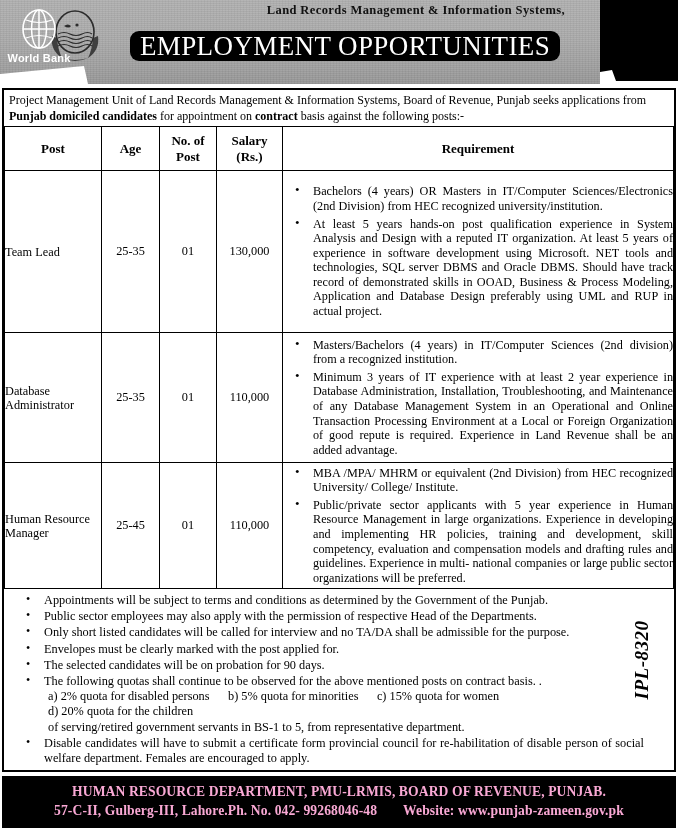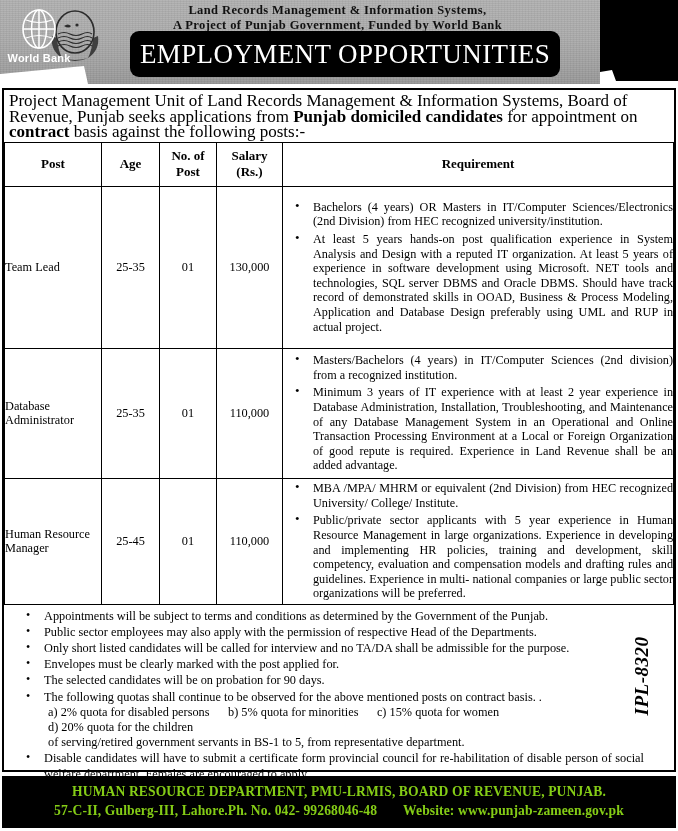--- a/index.html
+++ b/index.html
@@ -44,32 +44,32 @@
   }
   .emblem {
     position: absolute;
     left: 44px; top: 6px;
     width: 62px; height: 62px;
   }
   .header-titles {
     position: absolute;
     left: 110px; top: 3px;
     width: 455px;
-    text-align: center;
+    text-align: right;
     font-family: "Liberation Serif", serif;
     font-weight: bold;
     font-size: 12.5px;
     line-height: 14.5px;
     letter-spacing: 0.4px;
     color: #111;
   }
   .emp-box {
     position: absolute;
     left: 130px; top: 31px;
-    width: 430px; height: 46px;
+    width: 430px; height: 30px;
     background: #000000;
     border-radius: 9px;
     display: flex;
     align-items: center;
     justify-content: center;
   }
   .emp-box span {
     color: #ffffff;
     font-family: "Liberation Serif", serif;
     font-size: 27px;
@@ -105,21 +105,21 @@
   .doc-frame {
     position: absolute;
     left: 2px; top: 88px;
     width: 674px;
     height: 684px;
     border: 2px solid #000;
     background: #fff;
   }
   .intro {
     padding: 3px 5px 2px 5px;
-    font-size: 17px;
+    font-size: 12px;
     line-height: 15.5px;
     text-align: left;
   }
   .intro b { font-weight: bold; }
 
   
   table.jobs {
     width: 100%;
     border-collapse: collapse;
     table-layout: fixed;
@@ -230,21 +230,21 @@
   }
 
   
   .footer {
     position: absolute;
     left: 2px;
     top: 776px;
     width: 674px;
     height: 52px;
     background: #000000;
-    color: #84cc16;
+    color: #f9a8d4;
     text-align: center;
     padding-top: 6px;
     border-bottom: 3px solid #000;
   }
   .footer .line1 {
     font-family: "Liberation Serif", serif;
     font-weight: bold;
     font-size: 13.6px;
     line-height: 19px;
     letter-spacing: 0.1px;
@@ -275,21 +275,20 @@
       <path d="M14 32 Q20 29 26 32 T38 32 T48 32" fill="none" stroke="#2c2c2c" stroke-width="1.2"></path>
       <path d="M14 36 Q20 33 26 36 T38 36 T48 36" fill="none" stroke="#2c2c2c" stroke-width="1.2"></path>
       <path d="M14 40 Q20 37 26 40 T38 40 T48 40" fill="none" stroke="#2c2c2c" stroke-width="1.2"></path>
       <path d="M8 30 Q6 44 18 52 Q14 44 13 32 Z" fill="#2c2c2c" opacity="0.85"></path>
       <path d="M54 30 Q56 44 44 52 Q48 44 49 32 Z" fill="#2c2c2c" opacity="0.85"></path>
       <path d="M18 52 Q31 58 44 52 Q31 56 18 52 Z" fill="#2c2c2c" opacity="0.85"></path>
     </svg>
 
     <div class="header-titles">
       <div>Land Records Management &amp; Information Systems,</div>
-      <div>A Project of Punjab Government, Funded by World Bank</div>
     </div>
 
     <div class="emp-box">
       <span>EMPLOYMENT OPPORTUNITIES</span>
     </div>
 
     <div class="wb-box"></div>
     <svg class="wb-globe" viewBox="0 0 38 42">
       <ellipse cx="19" cy="21" rx="16" ry="19" fill="none" stroke="#fff" stroke-width="1.6"></ellipse>
       <ellipse cx="19" cy="21" rx="7.5" ry="19" fill="none" stroke="#fff" stroke-width="1.5"></ellipse>

